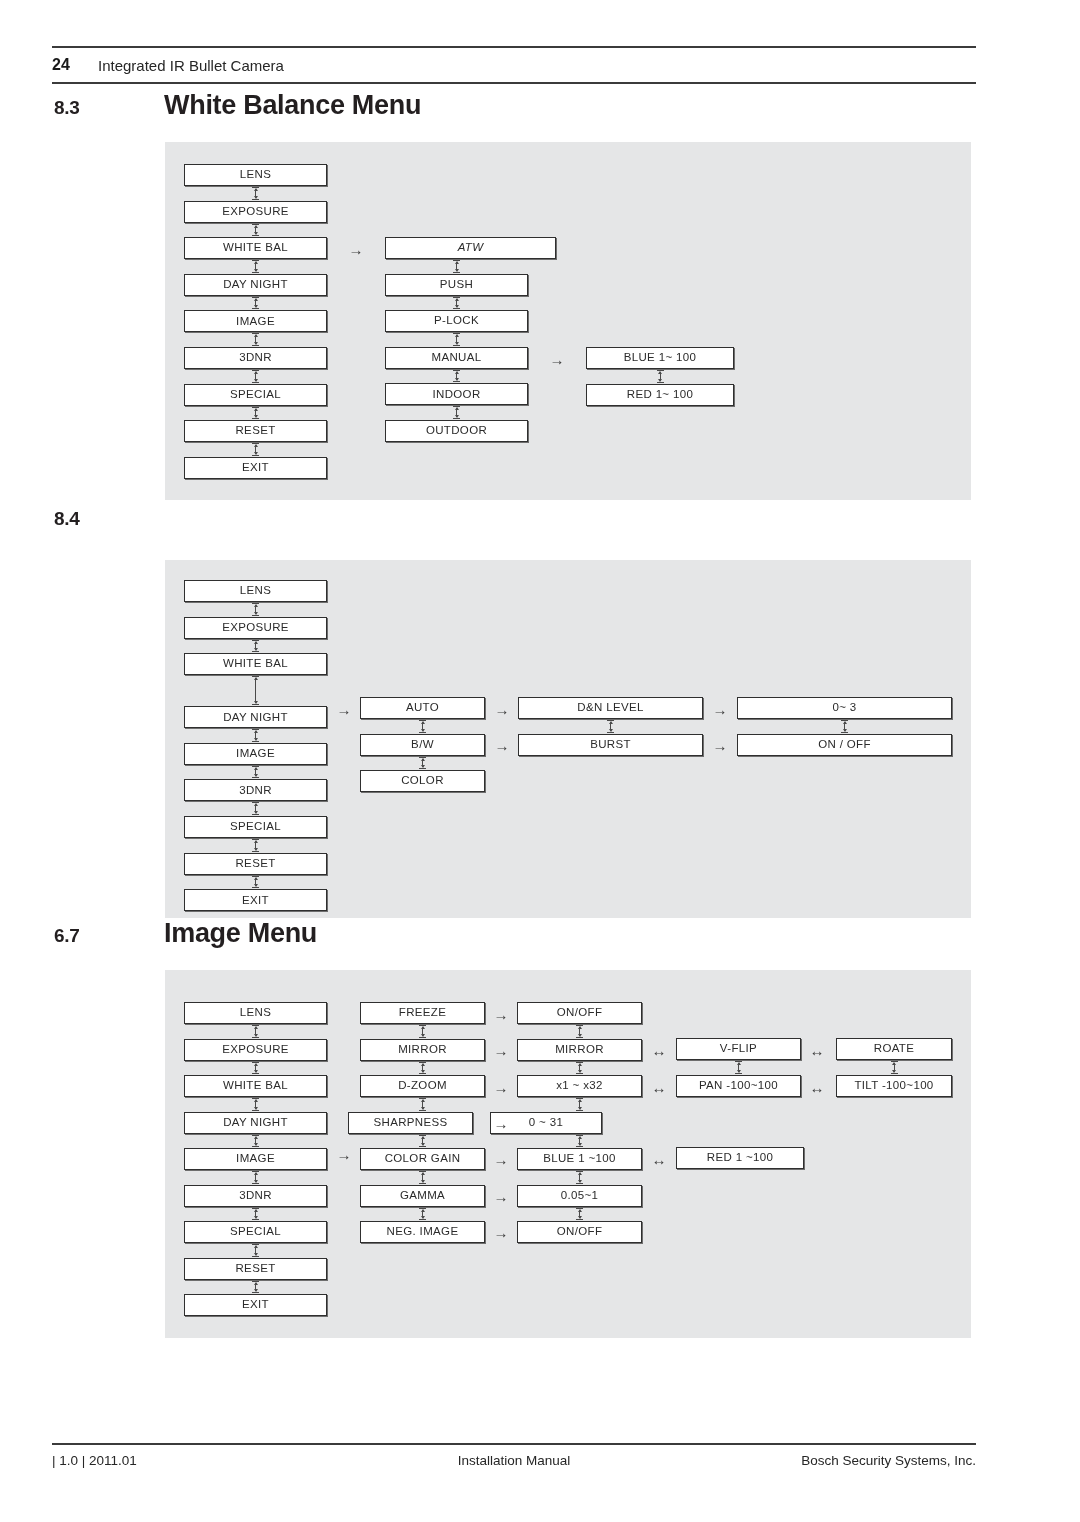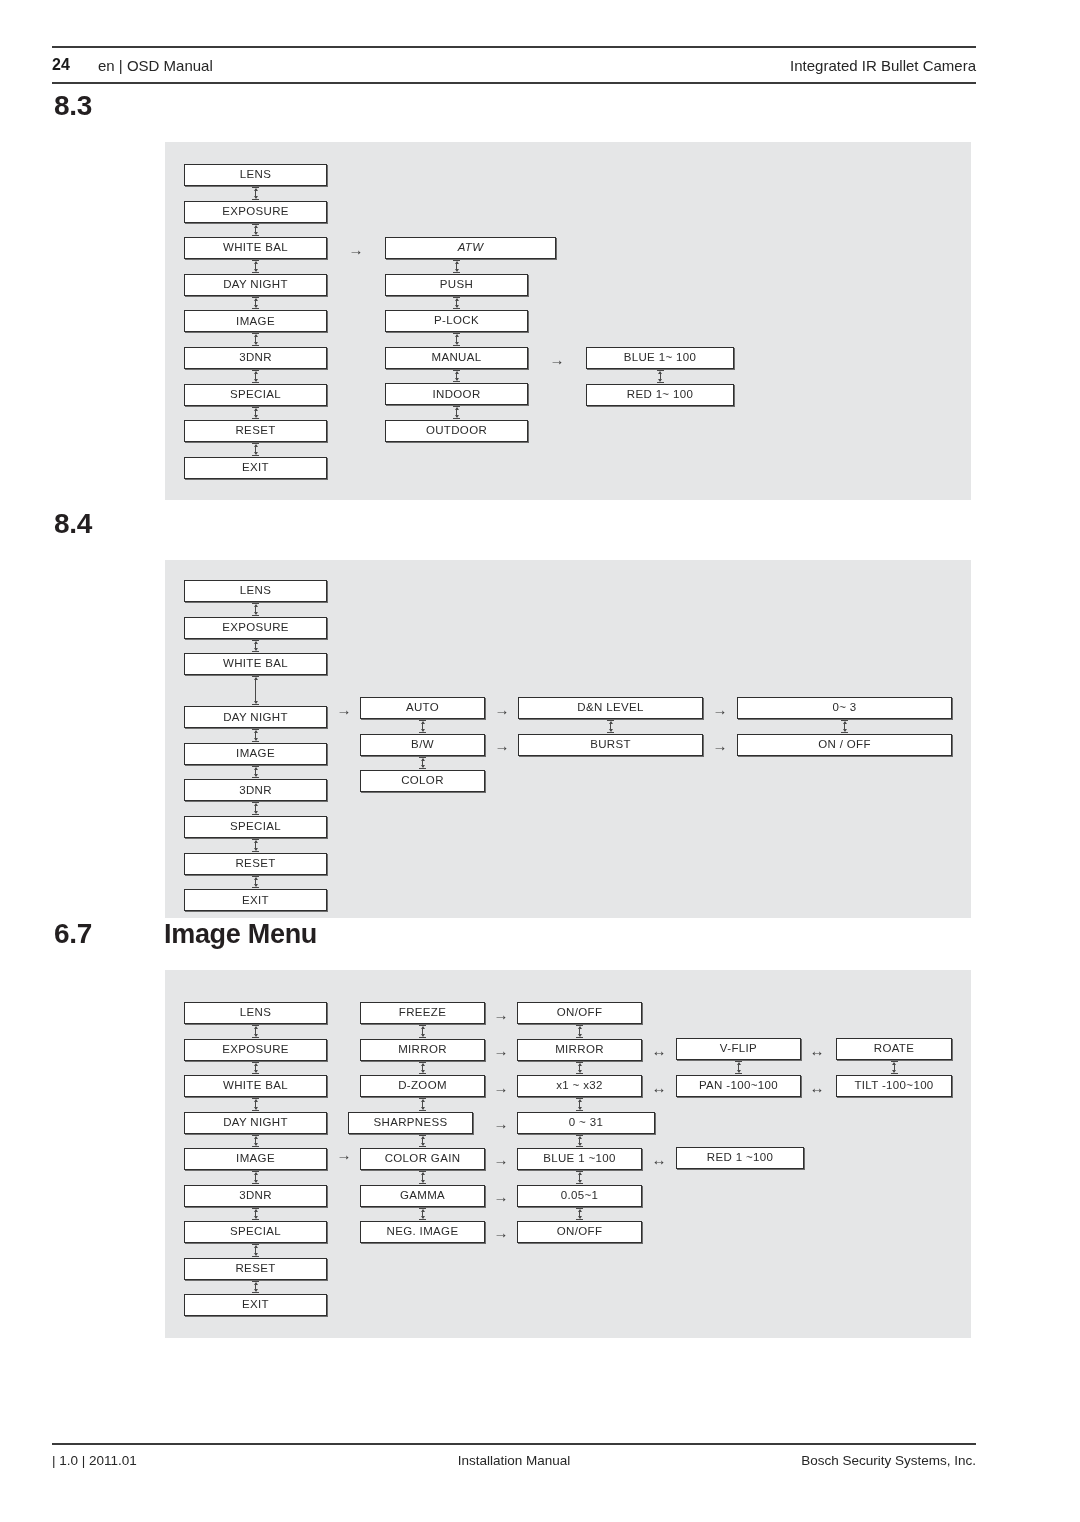--- a/index.html
+++ b/index.html
@@ -48,21 +48,21 @@
 
   
   .section-head {
     position: absolute;
     left: 54px;
     width: 920px;
     display: flex;
     align-items: baseline;
   }
   .sec-num {
-    font-size: 28px;
+    font-size: 19px;
     font-weight: bold;
     width: 110px;
     color: #231f20;
     letter-spacing: -0.3px;
   }
   .sec-title {
     font-size: 27px;
     font-weight: bold;
     color: #231f20;
     letter-spacing: -0.3px;
@@ -175,27 +175,27 @@
     color: #262626;
     width: 300px;
     text-align: right;
   }
 </style>
 </head>
 <body>
 
 <div class="page-header">
   <div class="hdr-pageno">24</div>
-  <div class="hdr-left">en | OSD Manual</div>
   <div class="hdr-right">Integrated IR Bullet Camera</div>
 </div>
 
 <div id="sections-root">
     <div class="section-head" style="top: 90px;">
       <div class="sec-num">8.3</div>
+      <div class="sec-title">White Balance Menu</div>
     </div>
     <div class="panel" style="top: 142px; height: 358px;"></div>
     <div class="fbox" style="left: 184px; top: 164px; width: 143px;">
       <span>LENS</span>
     </div>
     <div class="fbox" style="left: 184px; top: 200.6px; width: 143px;">
       <span>EXPOSURE</span>
     </div>
     <div class="fbox" style="left: 184px; top: 237.2px; width: 143px;">
       <span>WHITE BAL</span>
@@ -636,21 +636,21 @@
     </div>
     <div class="fbox" style="left: 517px; top: 1002px; width: 125px;">
       <span>ON/OFF</span>
     </div>
     <div class="fbox" style="left: 517px; top: 1038.5px; width: 125px;">
       <span>MIRROR</span>
     </div>
     <div class="fbox" style="left: 517px; top: 1075px; width: 125px;">
       <span>x1 ~ x32</span>
     </div>
-    <div class="fbox" style="left: 517px; top: 1111.5px; width: 138px;">
+    <div class="fbox" style="left: 490px; top: 1111.5px; width: 112px;">
       <span>0 ~ 31</span>
     </div>
     <div class="fbox" style="left: 517px; top: 1148px; width: 125px;">
       <span>BLUE 1 ~100</span>
     </div>
     <div class="fbox" style="left: 517px; top: 1184.5px; width: 125px;">
       <span>0.05~1</span>
     </div>
     <div class="fbox" style="left: 517px; top: 1221px; width: 125px;">
       <span>ON/OFF</span>

